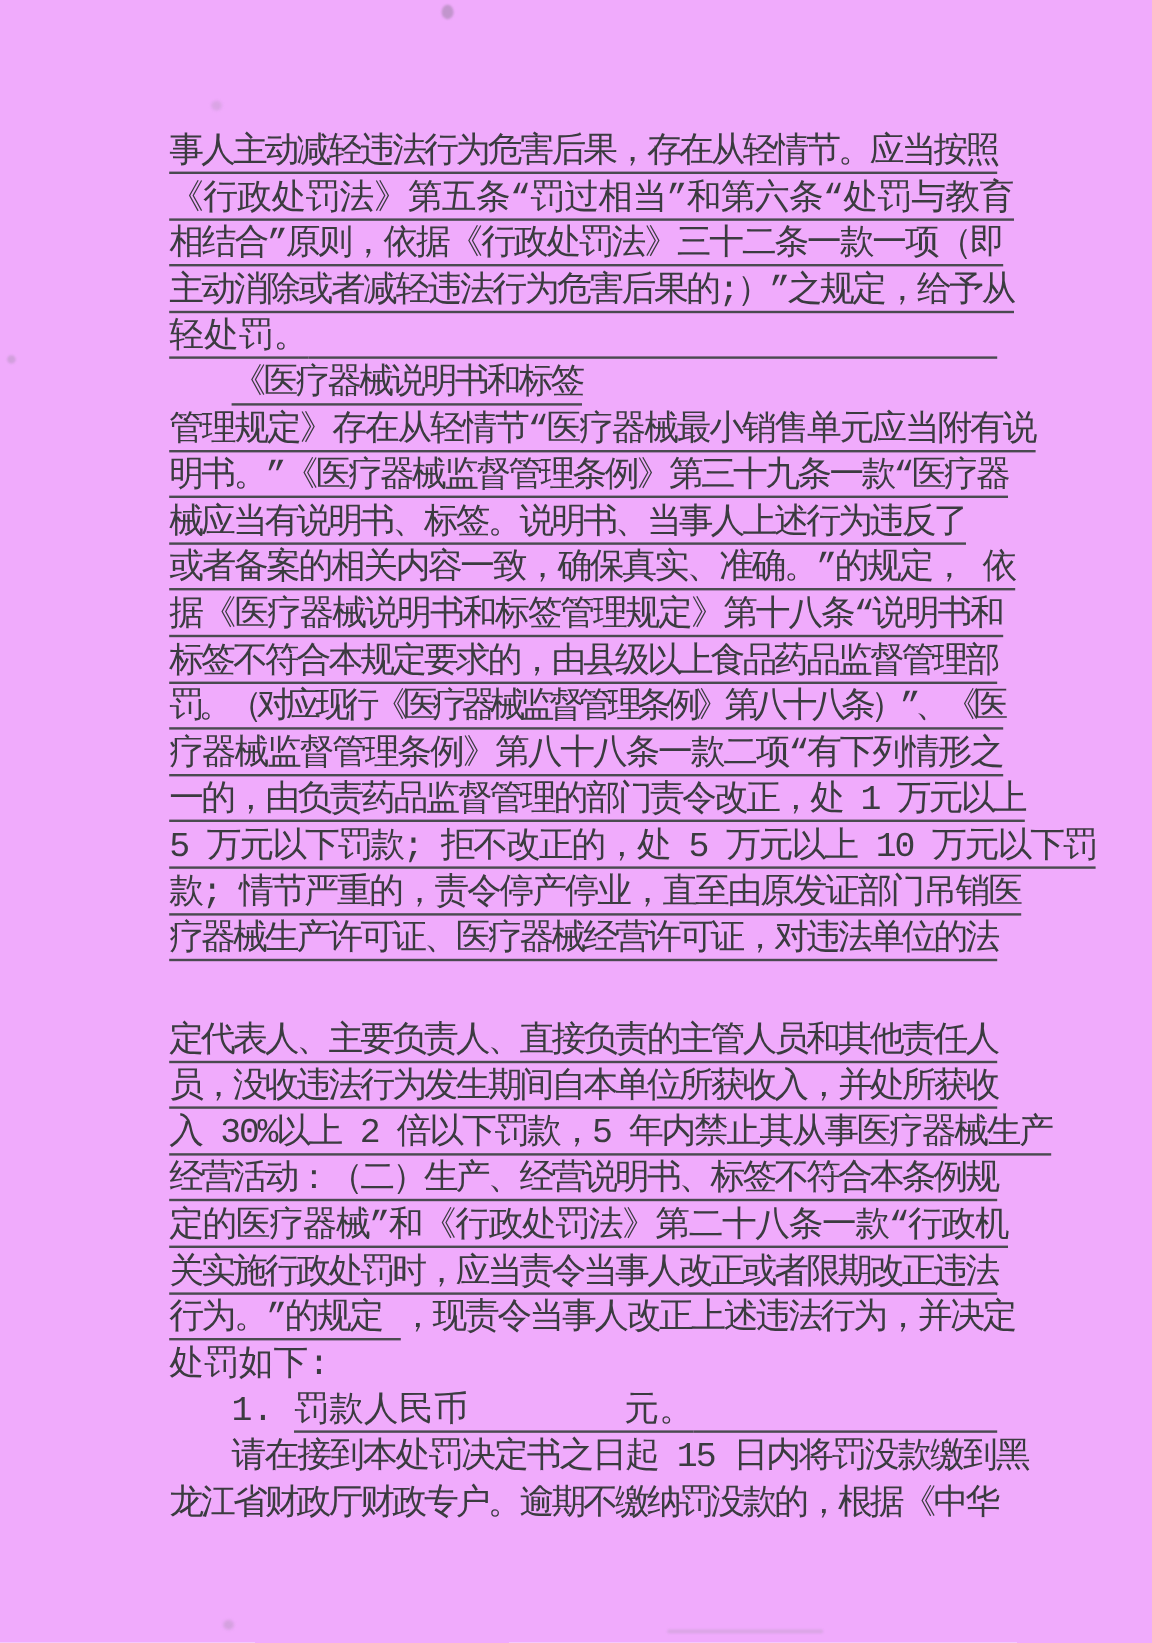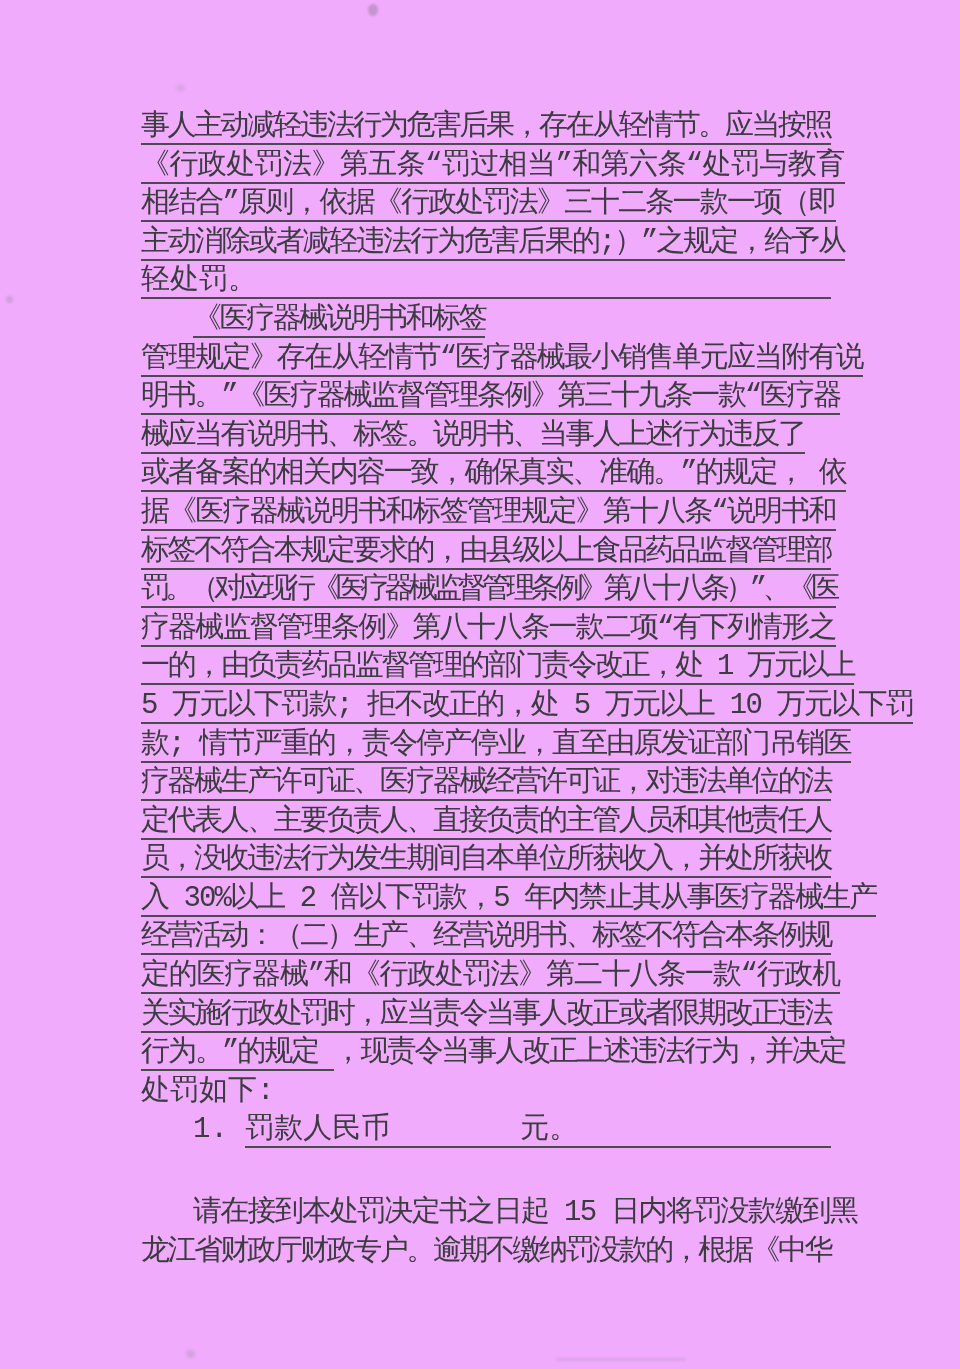--- a/index.html
+++ b/index.html
@@ -77,25 +77,25 @@
       <div class="line" style="letter-spacing: -2.46px;"><span class="seg u">械应当有说明书、标签。说明书、当事人上述行为违反了</span></div>
       <div class="line" style="letter-spacing: -2.04px;"><span class="seg u">或者备案的相关内容一致，确保真实、准确。”的规定， 依</span></div>
       <div class="line" style="letter-spacing: -1.84px;"><span class="seg u">据《医疗器械说明书和标签管理规定》第十八条“说明书和</span></div>
       <div class="line" style="letter-spacing: -2.46px;"><span class="seg u">标签不符合本规定要求的，由县级以上食品药品监督管理部</span></div>
       <div class="line" style="letter-spacing: -4.65px;"><span class="seg u">罚。（对应现行《医疗器械监督管理条例》第八十八条）”、《医</span></div>
       <div class="line" style="letter-spacing: -1.84px;"><span class="seg u">疗器械监督管理条例》第八十八条一款二项“有下列情形之</span></div>
       <div class="line" style="letter-spacing: -2.29px;"><span class="seg u">一的，由负责药品监督管理的部门责令改正，处 1 万元以上</span></div>
       <div class="line" style="letter-spacing: -1.74px;"><span class="seg u">5 万元以下罚款; 拒不改正的，处 5 万元以上 10 万元以下罚</span></div>
       <div class="line" style="letter-spacing: -1.86px;"><span class="seg u">款; 情节严重的，责令停产停业，直至由原发证部门吊销医</span></div>
       <div class="line" style="letter-spacing: -2.46px;"><span class="seg u">疗器械生产许可证、医疗器械经营许可证，对违法单位的法</span></div>
-      <div class="line" style="letter-spacing: -2.46px;"><span class="seg u">定代表人、主要负责人、直接负责的主管人员和其他责任人</span></div>
+      <div class="line" style="letter-spacing: -2.46px; margin-top: 46px;"><span class="seg u">定代表人、主要负责人、直接负责的主管人员和其他责任人</span></div>
       <div class="line" style="letter-spacing: -2.46px;"><span class="seg u">员，没收违法行为发生期间自本单位所获收入，并处所获收</span></div>
       <div class="line" style="letter-spacing: -1.91px;"><span class="seg u">入 30%以上 2 倍以下罚款，5 年内禁止其从事医疗器械生产</span></div>
       <div class="line" style="letter-spacing: -2.46px;"><span class="seg u">经营活动：（二）生产、经营说明书、标签不符合本条例规</span></div>
       <div class="line" style="letter-spacing: -1.22px;"><span class="seg u">定的医疗器械”和《行政处罚法》第二十八条一款“行政机</span></div>
       <div class="line" style="letter-spacing: -2.46px;"><span class="seg u">关实施行政处罚时，应当责令当事人改正或者限期改正违法</span></div>
       <div class="line" style="letter-spacing: -2.04px;"><span class="seg u">行为。”的规定 </span><span class="seg">，现责令当事人改正上述违法行为，并决定</span></div>
       <div class="line"><span class="seg">处罚如下:</span></div>
       <div class="line indent"><span class="seg">1. </span><span class="seg u">罚款人民币</span><span class="seg u" style="width: 130px;"></span><span class="seg u">元。</span><span class="seg u fill"></span></div>
-      <div class="line indent" style="letter-spacing: -1.67px; margin-top: 44px;"><span class="seg">请在接到本处罚决定书之日起 15 日内将罚没款缴到黑</span></div>
+      <div class="line indent" style="letter-spacing: -1.67px;"><span class="seg">请在接到本处罚决定书之日起 15 日内将罚没款缴到黑</span></div>
       <div class="line" style="letter-spacing: -2.46px;"><span class="seg">龙江省财政厅财政专户。逾期不缴纳罚没款的，根据《中华</span></div>
     </div>
 </div>
 
 </body></html>

